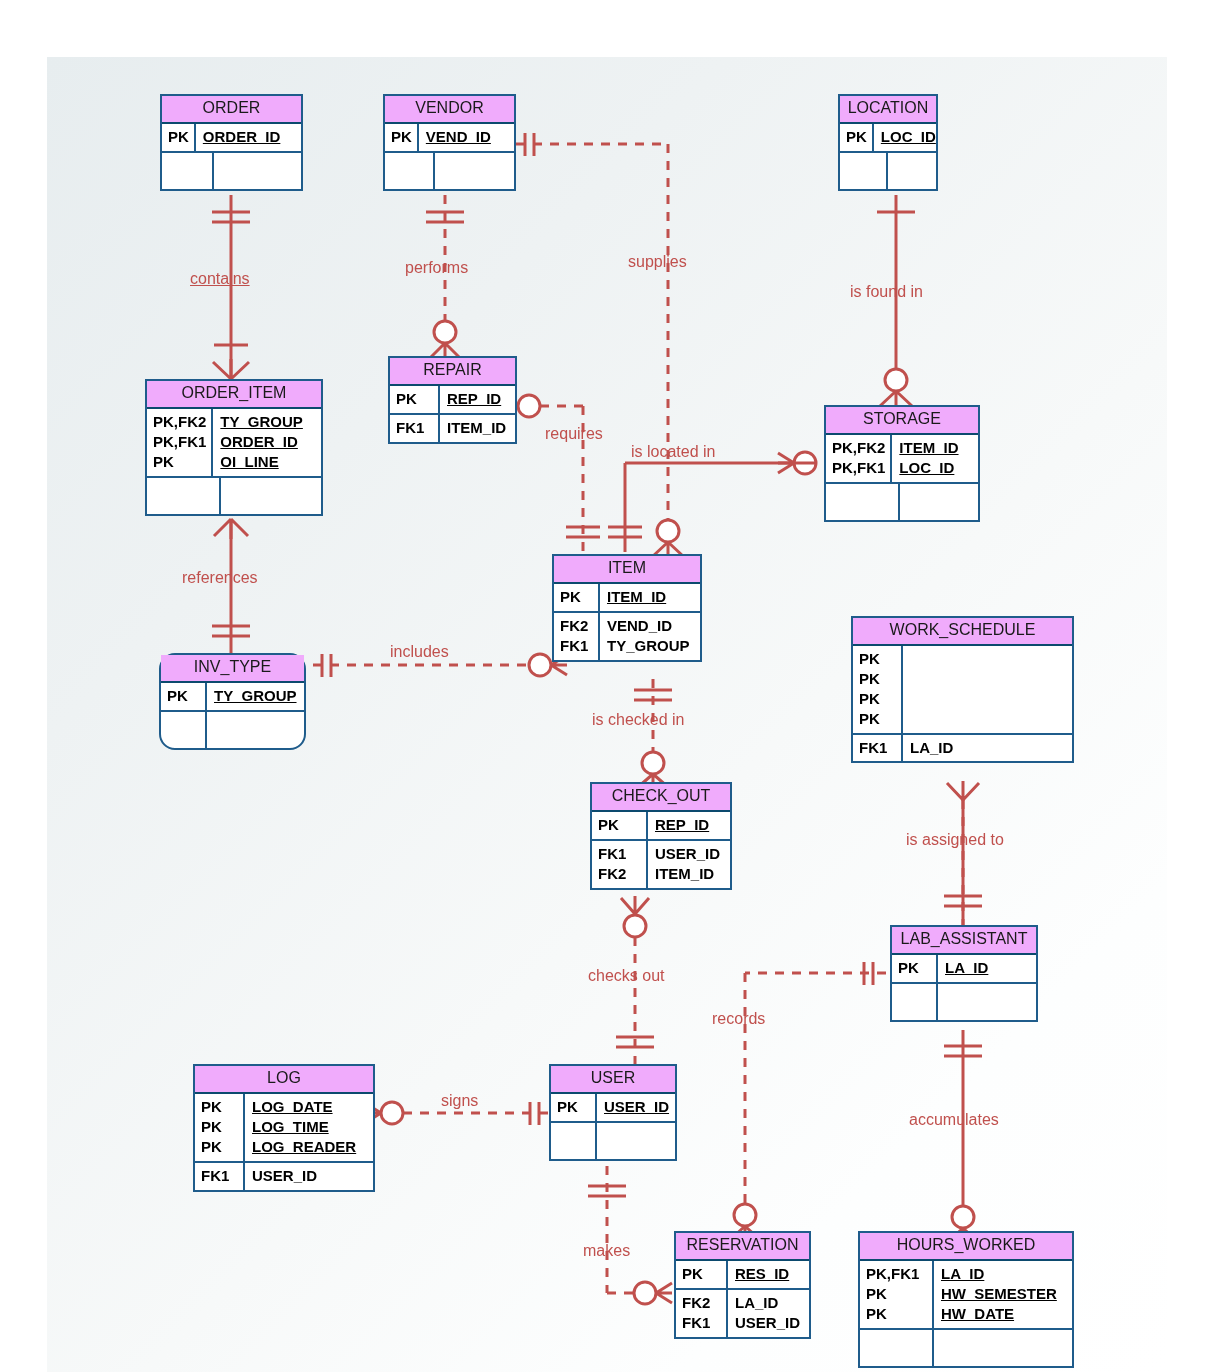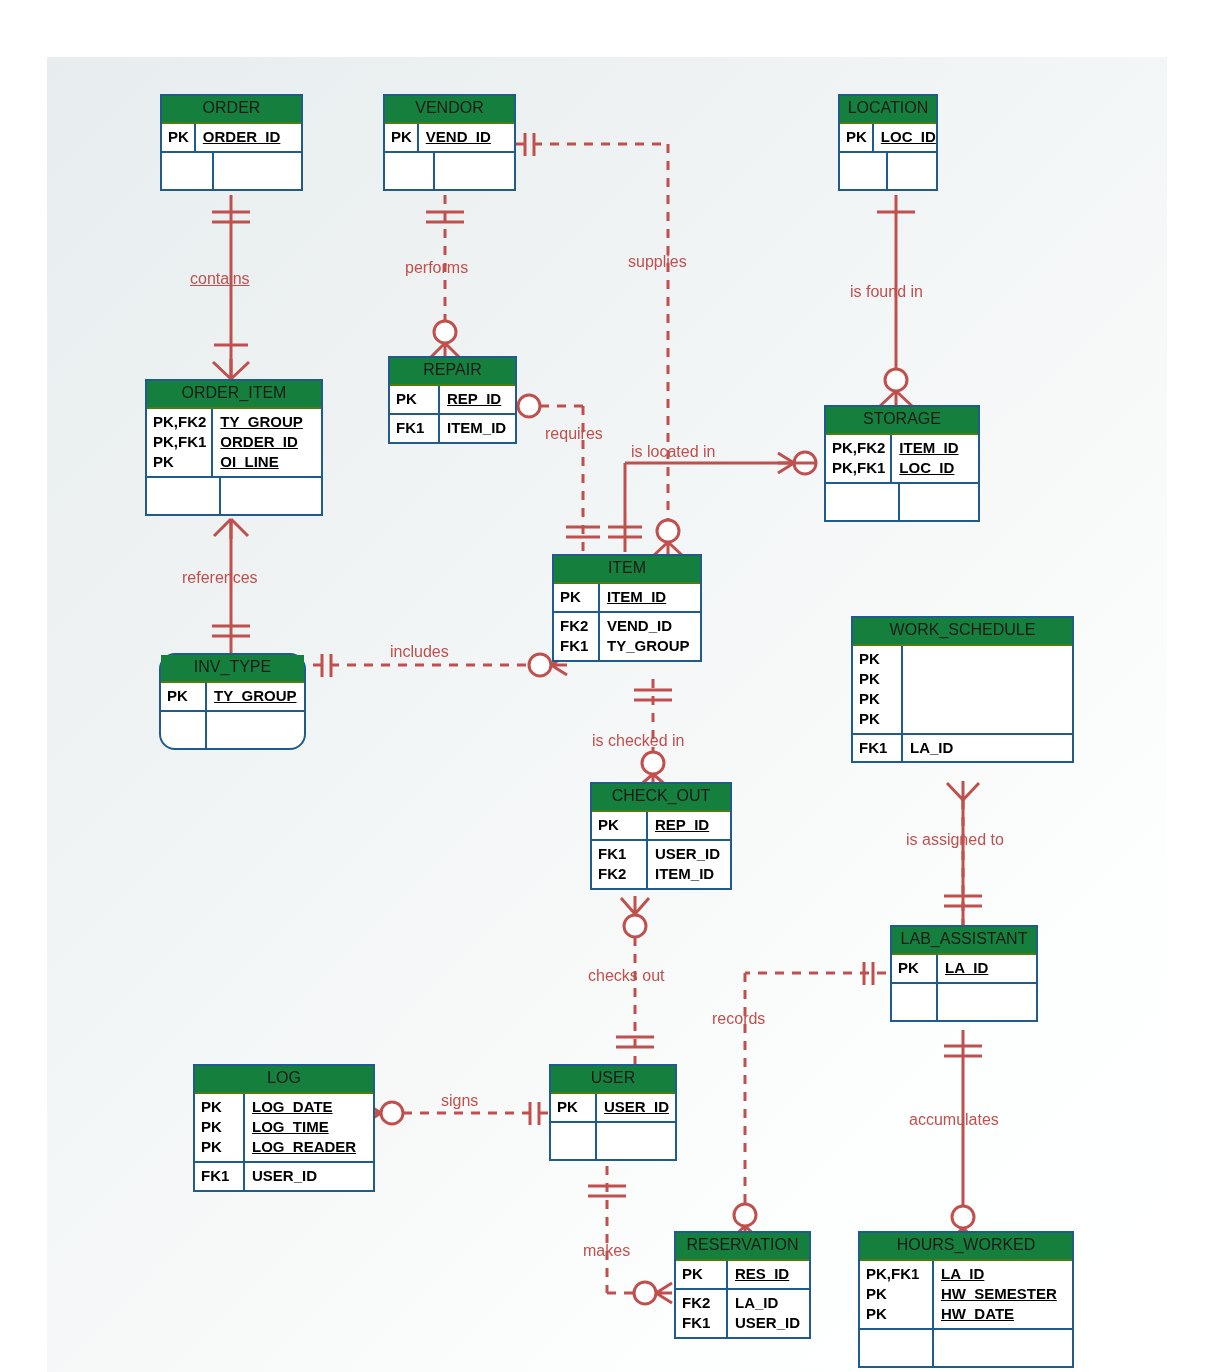--- a/index.html
+++ b/index.html
@@ -50,22 +50,22 @@
   #wires { position: absolute; left: 0; top: 0; width: 1216px; height: 1372px; pointer-events: none; }
 
   
   .entity {
     position: absolute;
     border: 2px solid #1f5c8b;
     background: #ffffff;
     z-index: 5;
   }
   .ent-head {
-    background: #15803d;
-    border-bottom: 2px solid #4d7c0f;
+    background: #f0abfc;
+    border-bottom: 2px solid #0c4a6e;
     text-align: center;
     font-size: 16px;
     color: #1a1a1a;
     padding: 4px 2px 5px 2px;
     line-height: 1.05;
     white-space: nowrap;
   }
   .ent-sec {
     display: flex;
     border-bottom: 2px solid #1f5c8b;
@@ -526,21 +526,21 @@
   </div>
 
   <div class="rel" style="left:190px;  top:270px;text-decoration:underline;">contains</div>
   <div class="rel" style="left:405px;  top:259px;">performs</div>
   <div class="rel" style="left:628px;  top:253px;">supplies</div>
   <div class="rel" style="left:850px;  top:283px;">is found in</div>
   <div class="rel" style="left:182px;  top:569px;">references</div>
   <div class="rel" style="left:545px;  top:425px;">requires</div>
   <div class="rel" style="left:631px;  top:443px;">is located in</div>
   <div class="rel" style="left:390px;  top:643px;">includes</div>
-  <div class="rel" style="left:592px;  top:711px;margin-top:21px;">is checked in</div>
+  <div class="rel" style="left:592px;  top:711px;">is checked in</div>
   <div class="rel" style="left:906px;  top:831px;">is assigned to</div>
   <div class="rel" style="left:588px;  top:967px;">checks out</div>
   <div class="rel" style="left:712px;  top:1010px;">records</div>
   <div class="rel" style="left:909px;  top:1111px;">accumulates</div>
   <div class="rel" style="left:441px;  top:1092px;">signs</div>
   <div class="rel" style="left:583px;  top:1242px;">makes</div>
 
 </div>
 
 </body></html>

